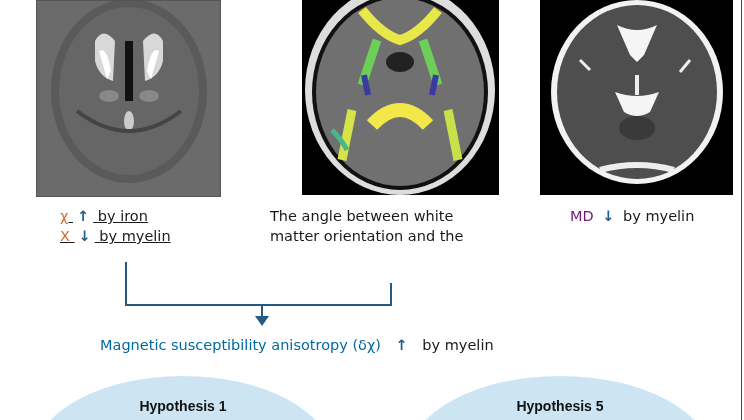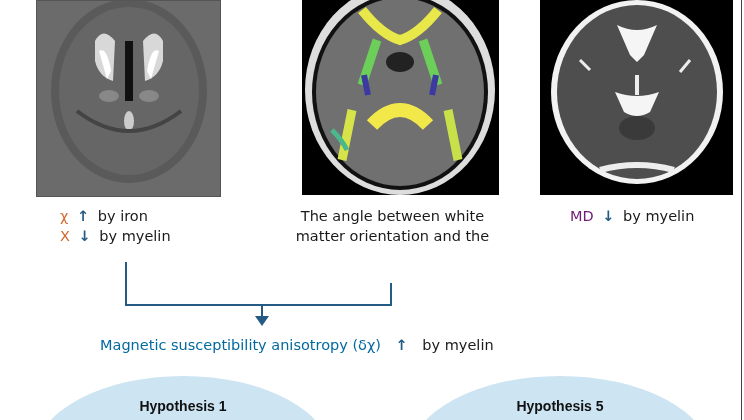--- a/index.html
+++ b/index.html
@@ -62,34 +62,34 @@
     <path d="M77 25 Q97 35 117 25 L104 55 L97 62 L90 55 Z" fill="#f5f5f5"></path>
     <rect x="95" y="75" width="4" height="20" fill="#eee"></rect>
     <path d="M75 92 Q97 100 119 92 L110 112 Q97 120 84 112 Z" fill="#f5f5f5"></path>
     <ellipse cx="97" cy="128" rx="18" ry="12" fill="#3a3a3a"></ellipse>
     <path d="M60 170 Q97 160 134 170" stroke="#eee" stroke-width="6" fill="none"></path>
     <path d="M40 60 L50 70" stroke="#eee" stroke-width="3"></path>
     <path d="M150 60 L140 72" stroke="#eee" stroke-width="3"></path>
   </svg>
 </div>
 
-<div class="caption" style="left:60px;top:206px;">
+<div class="caption" style="left:60px;top:206px;text-decoration:underline;">
   <div>
     <span class="chi">χ</span>
     <span class="arrow">↑</span>
     <span>by iron</span>
   </div>
   <div>
     <span class="chi">X</span>
     <span class="arrow">↓</span>
     <span>by myelin</span>
   </div>
 </div>
 
-<div class="caption" style="left:270px;top:206px;width:245px;text-align:center;">
+<div class="caption" style="left:270px;top:206px;width:245px;text-align:left;">
   <div>The angle between white</div>
   <div>matter orientation and the</div>
 </div>
 
 <div class="caption" style="left:570px;top:206px;">
   <span class="md">MD</span>
   <span class="arrow">↓</span>
   <span>by myelin</span>
 </div>
 

